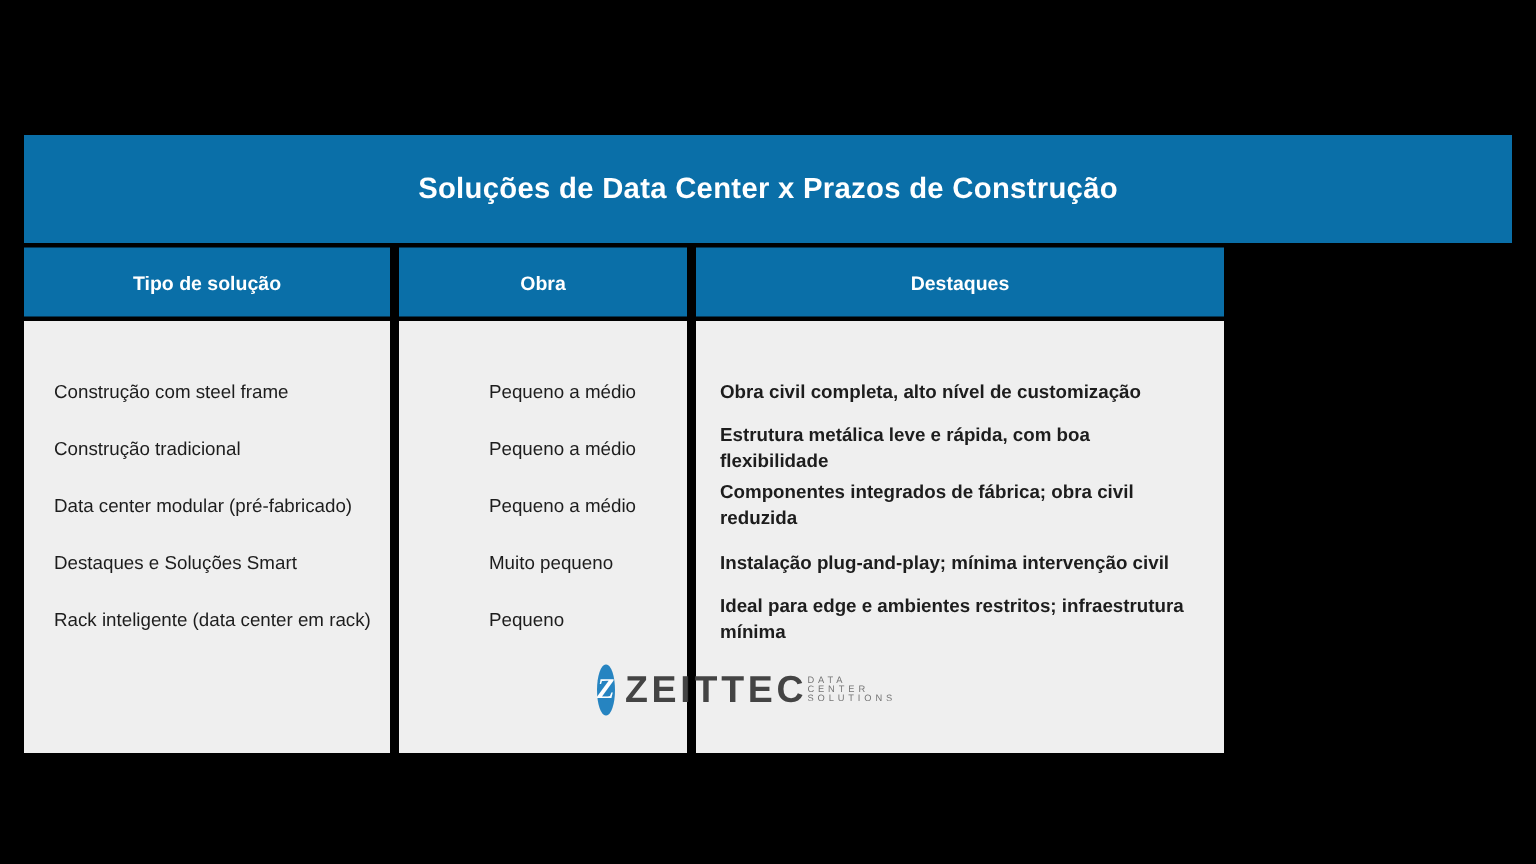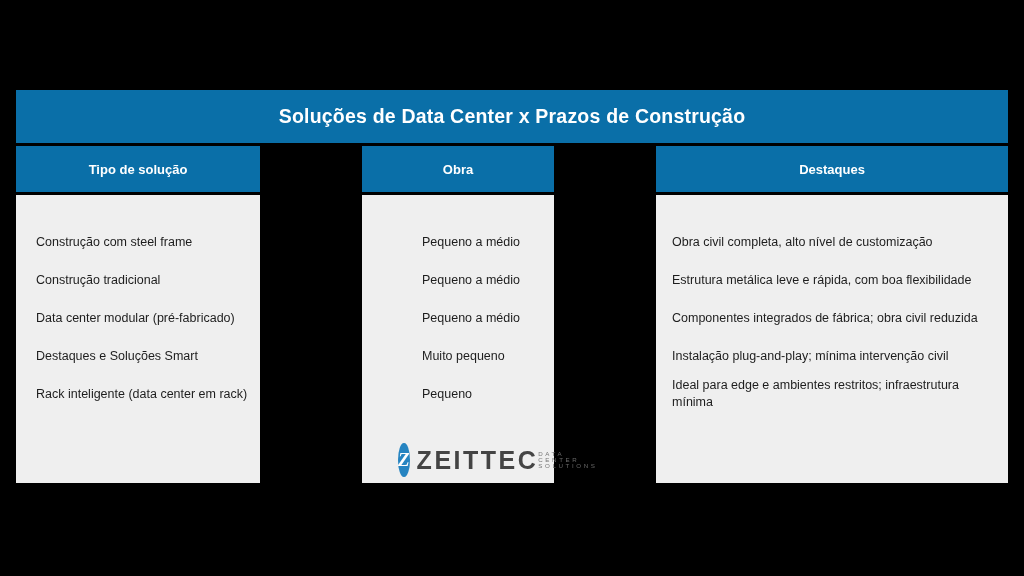--- a/index.html
+++ b/index.html
@@ -21,37 +21,36 @@
     background: #000000;
   }
   .table-wrap {
     position: absolute;
     left: 16px;
     top: 90px;
     width: 992px;
   }
   .title-bar {
     background: #0A6FA8;
-    height: 53px;
+    height: 72px;
     display: flex;
     align-items: center;
     justify-content: center;
   }
   .title-bar .title {
     color: #ffffff;
     font-size: 19.5px;
     font-weight: bold;
     letter-spacing: 0.2px;
     text-align: center;
   }
   .columns {
     display: flex;
     gap: 6px;
     margin-top: 3px;
-    justify-content: space-between;
   }
   .col {
     display: flex;
     flex-direction: column;
   }
   .col-1 { width: 244px; }
   .col-2 { width: 192px; }
   .col-3 { width: 180px; }
   .col-4 { width: 352px; }
 
@@ -76,21 +75,21 @@
   }
   .cell {
     font-size: 12.5px;
     color: #1d1d1d;
     line-height: 1.35;
     box-sizing: border-box;
   }
   .col-1 .cell { padding: 0 10px 0 20px; }
   .col-2 .cell { padding: 0 10px 0 16px; margin-left: 44px; }
   .col-3 .cell { padding: 0 8px 0 14px; }
-  .col-4 .cell { padding: 0 14px 0 16px; }
+  .col-4 .cell { padding: 0 14px 0 16px; font-weight: bold; }
 
   
   .col-1 .cell { height: 38px; display: flex; align-items: center; }
   .col-2 .cell { height: 38px; display: flex; align-items: center; }
   .col-3 .cell { height: 38px; display: flex; align-items: center; }
   .col-4 .cell { min-height: 38px; display: flex; align-items: center; }
   .col-4 .cell.tall { min-height: 38px; }
 
   .col-1 .cell { margin-bottom: 0; }
 

